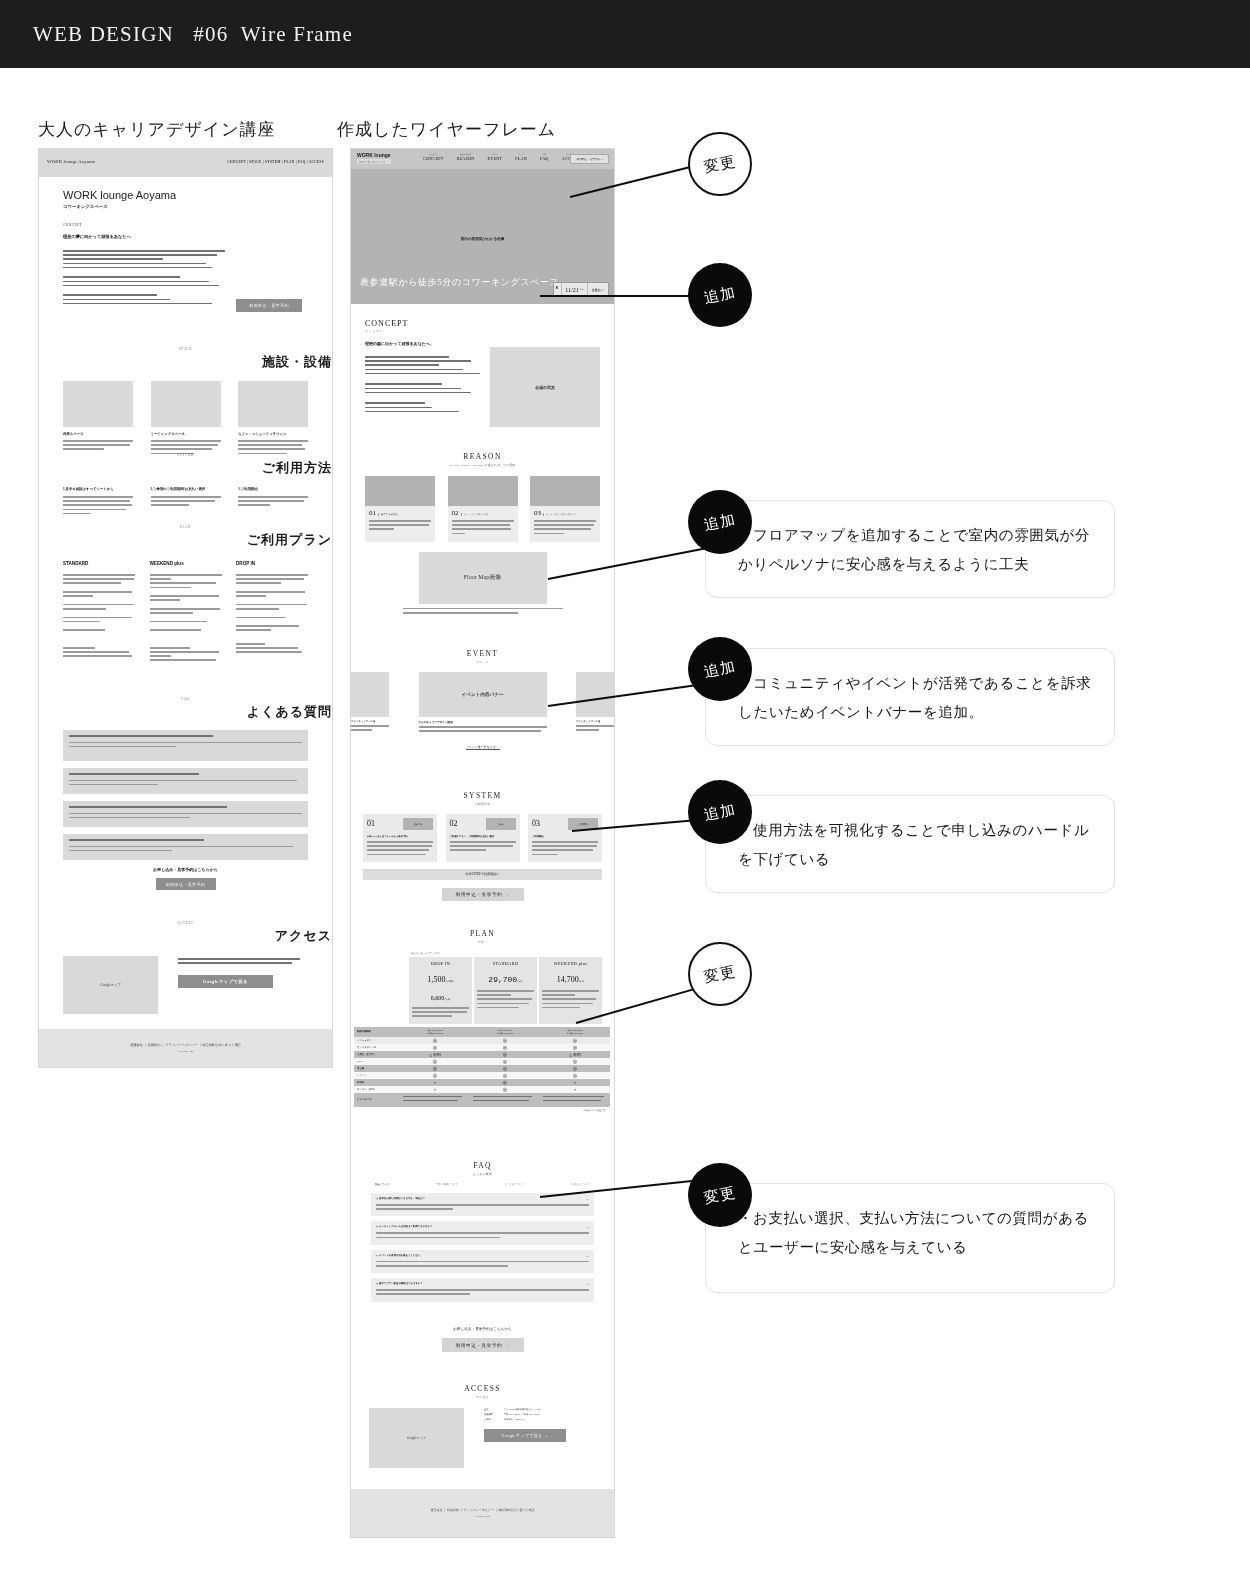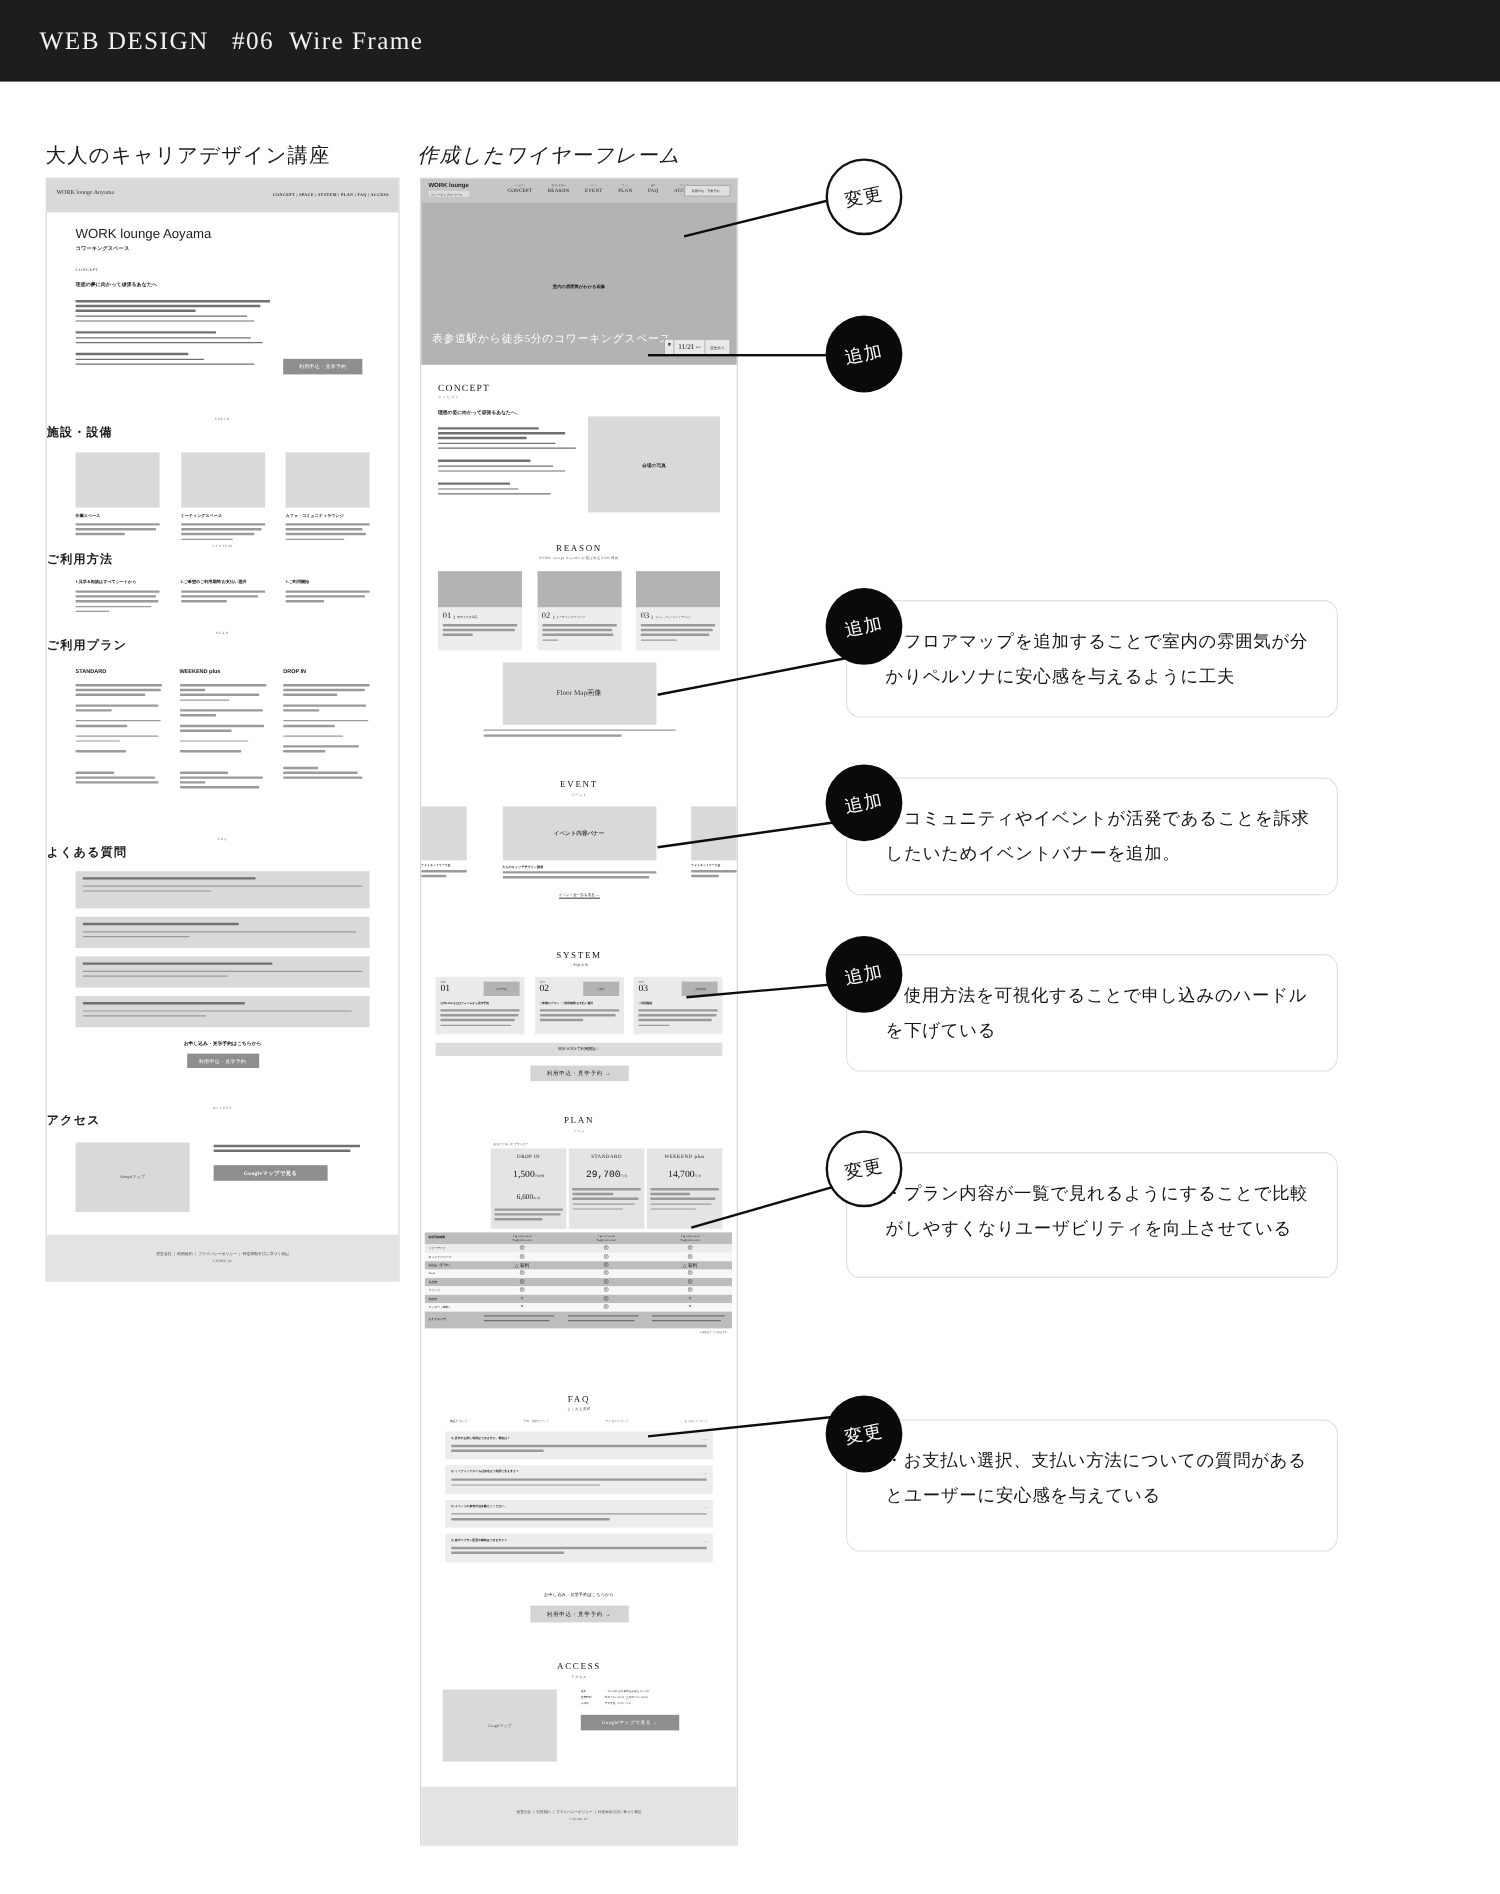--- a/index.html
+++ b/index.html
@@ -22,21 +22,21 @@
     font-family: "Liberation Serif", serif; white-space: pre;
   }
 
   
   .caption {
     position: absolute; font-size: 17px; color: #1a1a1a;
     letter-spacing: 1px; white-space: nowrap;
     font-family: "Liberation Serif", serif;
   }
   .caption.left  { left: 38px;  top: 118px; }
-  .caption.right { left: 348px; top: 118px; font-style: italic; }
+  .caption.right { left: 337px; top: 118px; }
 
   
   .wf {
     position: absolute; background: #ffffff;
     border: 1px solid #d8d8d8; overflow: hidden;
   }
   .wf-left  { left: 38px;  top: 148px; width: 295px; height: 920px; }
   .wf-right { left: 350px; top: 148px; width: 265px; height: 1390px; }
 
   .ph { background: #d9d9d9; }
@@ -52,21 +52,21 @@
     display: block; background: #9a9a9a; height: 1.6px;
     margin-bottom: 2.6px; border-radius: .5px;
   }
   .lines.dk i { background: #707070; }
 
   .sec-en {
     text-align: center; font-size: 7px; letter-spacing: 1.4px;
     color: #1b1b1b; font-family: "Liberation Serif", serif;
   }
   .sec-jp-sm { text-align: center; font-size: 2.8px; color: #555; letter-spacing: .4px; }
-  .sec-jp-hd { text-align: left; font-size: 10px; color: #1b1b1b; font-weight: bold; letter-spacing: 1px; }
+  .sec-jp-hd { text-align: right; font-size: 13px; color: #1b1b1b; font-weight: bold; letter-spacing: 1px; }
   .sec-en-sm { text-align: center; font-size: 3px; color: #666; letter-spacing: .8px; }
 
   .btn-ph {
     background: #8e8e8e; color: #ffffff; font-size: 4px;
     display: flex; align-items: center; justify-content: center;
     letter-spacing: .4px;
   }
   .btn-lt {
     background: #d4d4d4; color: #222; font-size: 4.6px;
     display: flex; align-items: center; justify-content: center;
@@ -816,23 +816,20 @@
     <span>追加</span>
   </div>
 
   <div class="anno-box" style="left:705px;top:795px;height:98px;">
     <div class="anno-text">・使用方法を可視化することで申し込みのハードルを下げている</div>
   </div>
   <div class="anno-badge solid" style="left:688px;top:780px;">
     <span>追加</span>
   </div>
 
-  <div class="anno-box" style="left:705px;top:960px;height:105px;">
-    <div class="anno-text">・プラン内容が一覧で見れるようにすることで比較がしやすくなりユーザビリティを向上させている</div>
-  </div>
   <div class="anno-badge hollow" style="left:688px;top:942px;">
     <span>変更</span>
   </div>
 
   <div class="anno-box" style="left:705px;top:1183px;height:110px;">
     <div class="anno-text">・お支払い選択、支払い方法についての質問があるとユーザーに安心感を与えている</div>
   </div>
   <div class="anno-badge solid" style="left:688px;top:1163px;">
     <span>変更</span>
   </div>

